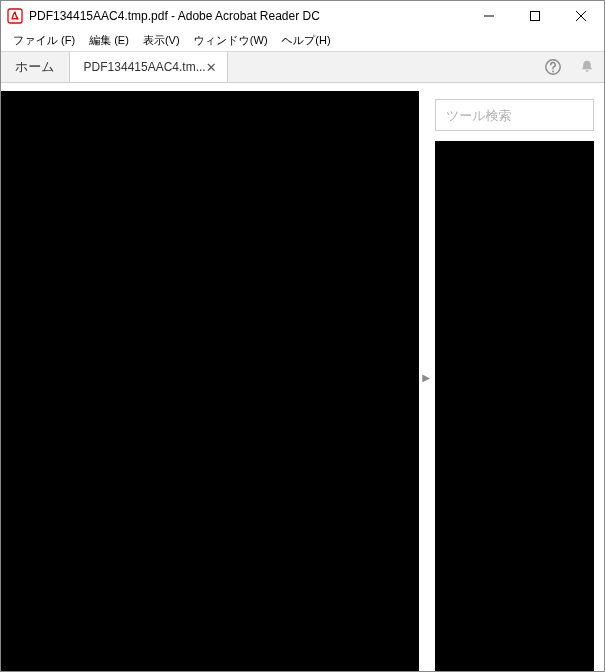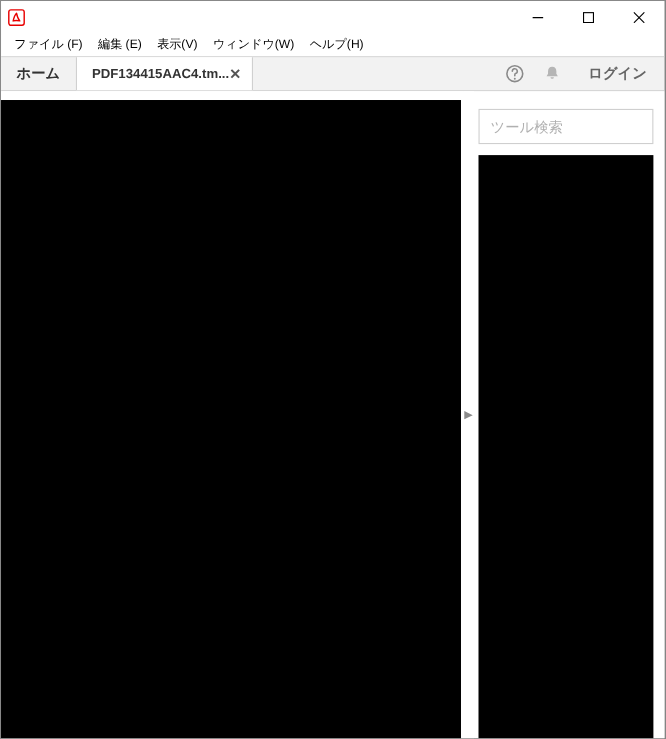--- a/index.html
+++ b/index.html
@@ -49,21 +49,20 @@
     color: #000;
   }
   
   .tabrow {
     height: 32px;
     background: #f2f2f2;
     border-top: 1px solid #d9d9d9;
     border-bottom: 1px solid #cfcfcf;
     display: flex;
     align-items: stretch;
-    font-weight: bold;
   }
   .tabrow .nav-btn {
     padding: 0 14px;
     display: flex;
     align-items: center;
     font-size: 13px;
     color: #333;
   }
   .doc-tab {
     background: #ffffff;
@@ -174,20 +173,21 @@
 </head>
 <body>
 
 <div class="titlebar">
   <span class="app-icon">
     <svg viewBox="0 0 16 16">
         <path d="M3 1 h10 a2 2 0 0 1 2 2 v10 a2 2 0 0 1 -2 2 h-10 a2 2 0 0 1 -2 -2 v-10 a2 2 0 0 1 2 -2 z" fill="#fff" stroke="#e80000" stroke-width="1.3"></path>
         <path d="M5 11 C6 6 8 4 8 4 C8 4 9 9 11 11 C9 10.5 6.5 10.5 5 11 Z" fill="none" stroke="#e80000" stroke-width="1.3" stroke-linejoin="round"></path>
       </svg>
   </span>
+  <span class="title-text">PDF134415AAC4.tmp.pdf - Adobe Acrobat Reader DC</span>
   <span class="title-spacer"></span>
   <div class="win-btn">
     <svg viewBox="0 0 10 10">
         <line x1="0" y1="5" x2="10" y2="5"></line>
       </svg>
   </div>
   <div class="win-btn">
     <svg viewBox="0 0 10 10">
         <rect x="0.5" y="0.5" width="9" height="9"></rect>
       </svg>
@@ -221,21 +221,20 @@
         <path d="M7.5 7.5 a2.5 2.5 0 1 1 3.2 2.4 c-.9.3-.7 1.1-.7 2.1" fill="none" stroke="#8a8a8a" stroke-width="1.6" stroke-linecap="round"></path>
         <circle cx="10" cy="15" r="1" fill="#8a8a8a"></circle>
       </svg>
   </div>
   <div class="icon-btn">
     <svg viewBox="0 0 20 20">
         <path d="M10 3 c-2.8 0-4.2 2-4.2 4.5 v2.5 l-1.5 2.5 h11.4 l-1.5-2.5 v-2.5 c0-2.5-1.4-4.5-4.2-4.5 z" fill="#b5b5b5"></path>
         <path d="M8.3 13.5 a1.7 1.7 0 0 0 3.4 0" fill="#b5b5b5"></path>
       </svg>
   </div>
-  <div class="login-btn">ログイン</div>
 </div>
 
 <div class="main">
   <div class="doc-pane">
     <div class="doc-page"></div>
   </div>
   <div class="splitter">
     <div class="splitter-handle">▶</div>
   </div>
   <div class="right-pane">

